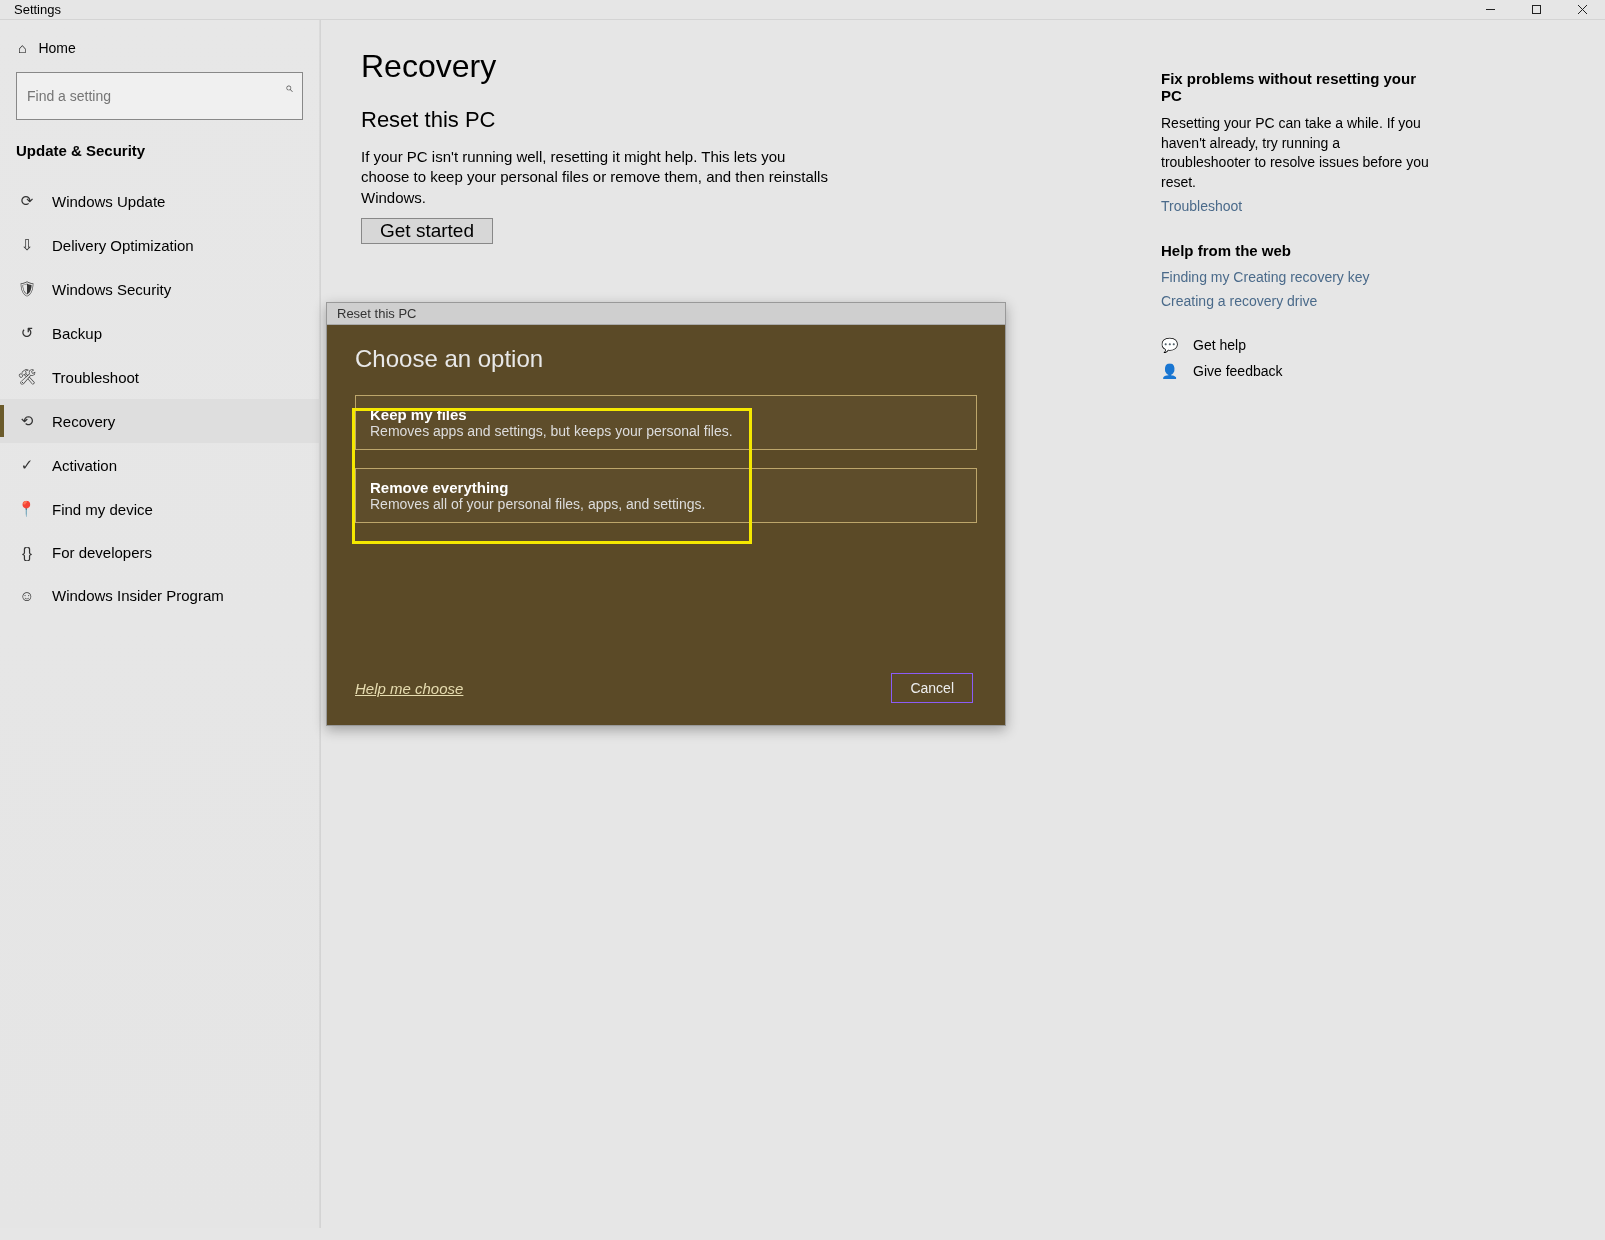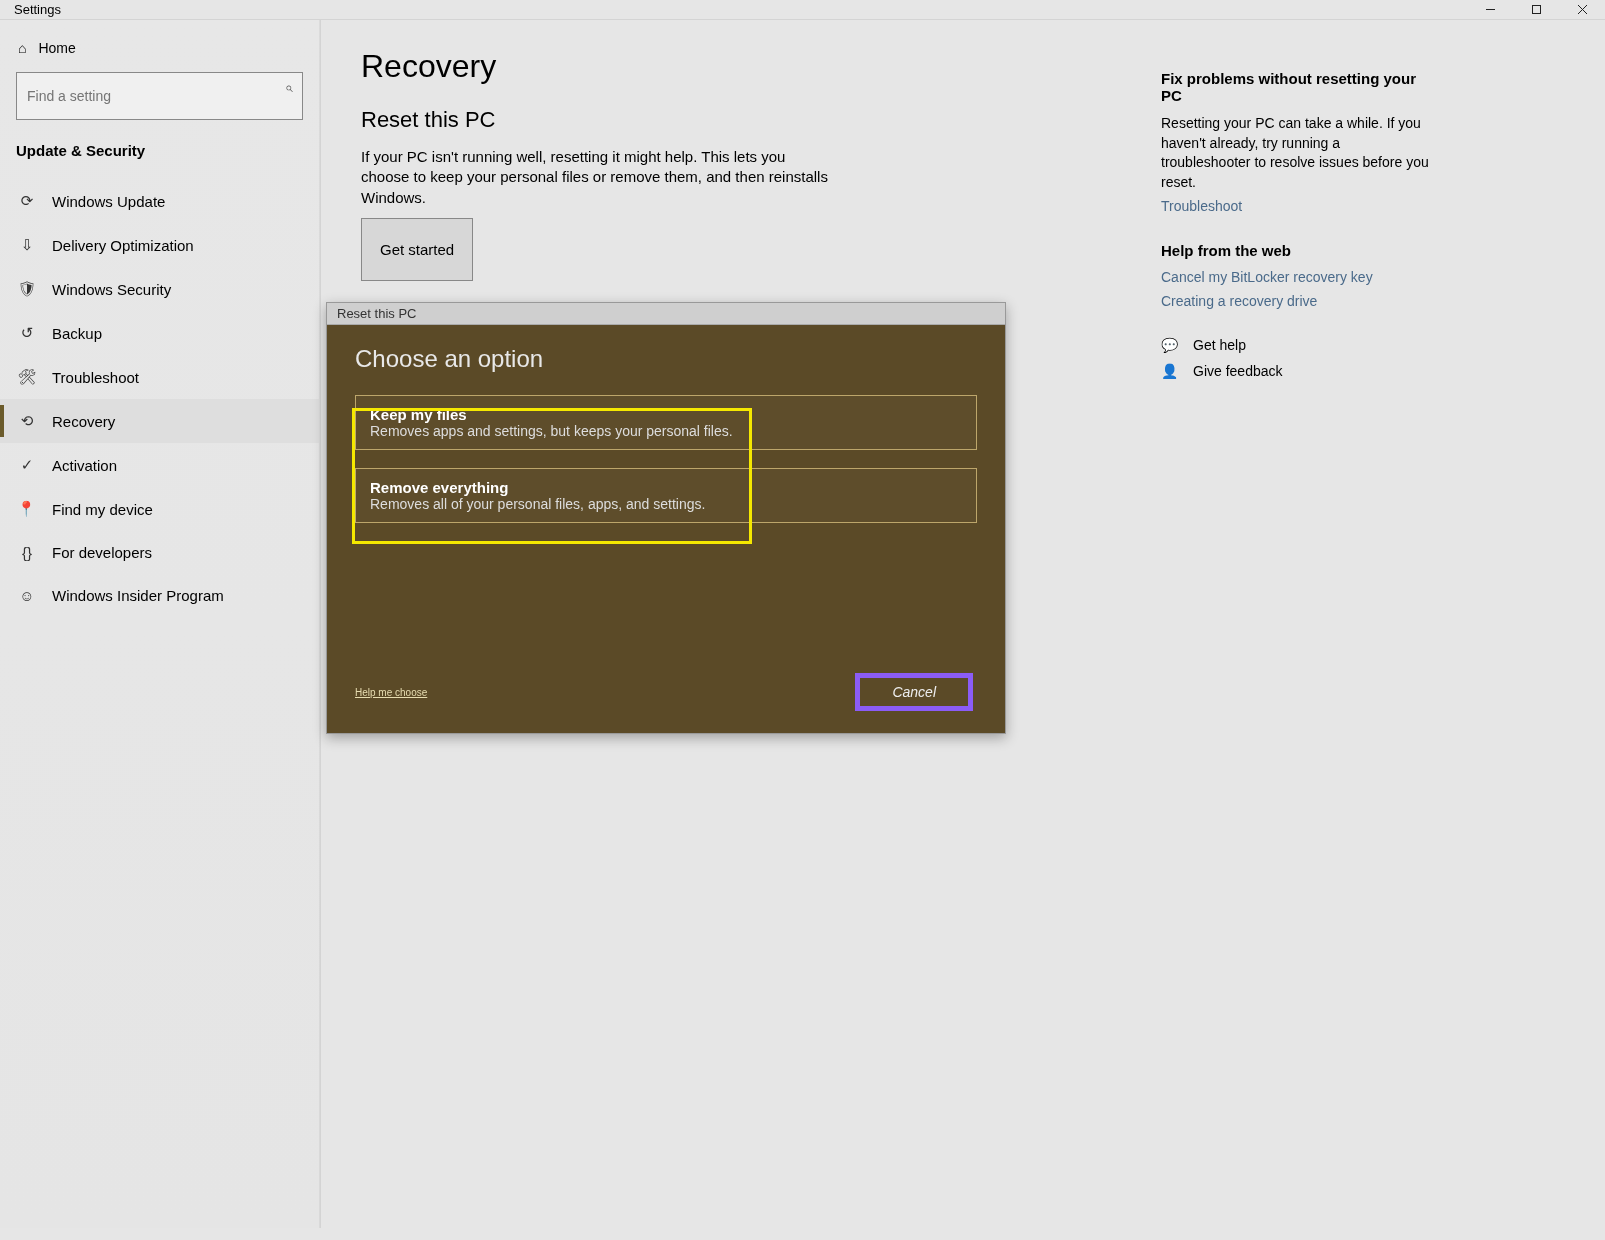--- a/index.html
+++ b/index.html
@@ -111,22 +111,22 @@
       height: 100%;
       border-left: 1px solid rgba(0,0,0,0.08);
     }
     .content { flex: 1; max-width: 720px; }
     h1.page { font-weight: 400; font-size: 32px; margin-bottom: 22px; }
     h2.section { font-weight: 400; font-size: 22px; margin-bottom: 14px; }
     .desc { font-size: 15px; line-height: 1.35; max-width: 470px; margin-bottom: 10px; }
     .getstarted {
       border: 1px solid #888;
       background: #d7d7d7;
-      padding: 22px 18px;
-      font-size: 15px;
+      padding: 1px 18px;
+      font-size: 19px;
     }
 
     
     .right { width: 270px; padding-top: 22px; }
     .right h3 { font-weight: 600; font-size: 15px; margin-bottom: 10px; }
     .right p { font-size: 14px; line-height: 1.4; margin-bottom: 6px; }
     .link { color: #4a6a8a; font-size: 14px; margin-bottom: 8px; display:block; }
     .right .block { margin-bottom: 28px; }
     .icon-row { display: flex; align-items: center; gap: 14px; margin-bottom: 10px; }
     .icon-row .ic { width:18px; display:flex; justify-content:center; color:#333; }
@@ -159,28 +159,27 @@
     }
     .opt .ot { font-weight: 700; font-size: 15px; color:#fff; }
     .opt .od { font-size: 14px; color:#ddd; }
     .modal-footer {
       display: flex;
       justify-content: space-between;
       align-items: center;
       padding: 0 4px 2px 0;
       margin-top: 150px;
     }
-    .helpme { color: #e6dcb0; text-decoration: underline; font-size: 10px; }
+    .helpme { color: #e6dcb0; text-decoration: underline; font-size: 15px; font-style: italic; }
     .cancel {
-      border: 5px solid #8b5cf6;
+      border: 1px solid #8b5cf6;
       background: transparent;
       color: #eee;
-      padding: 6px 32px;
+      padding: 6px 18px;
       font-size: 14px;
-      font-style: italic;
     }
 
     
     .anno {
       position: absolute;
       border: 3px solid #f5e800;
       pointer-events: none;
     }
   </style>
 </head>
@@ -274,21 +273,21 @@
       </div>
 
       <div class="right">
         <div class="block">
           <h3>Fix problems without resetting your PC</h3>
           <p>Resetting your PC can take a while. If you haven't already, try running a troubleshooter to resolve issues before you reset.</p>
           <a class="link">Troubleshoot</a>
         </div>
         <div class="block">
           <h3>Help from the web</h3>
-          <a class="link">Cancel my BitLocker recovery key</a>
+          <a class="link">Finding my Creating recovery key</a>
           <a class="link">Creating a recovery drive</a>
         </div>
         <div class="block">
           <div class="icon-row">
             <span class="ic">💬</span>
             <span>Get help</span>
           </div>
           <div class="icon-row">
             <span class="ic">👤</span>
             <span>Give feedback</span>

